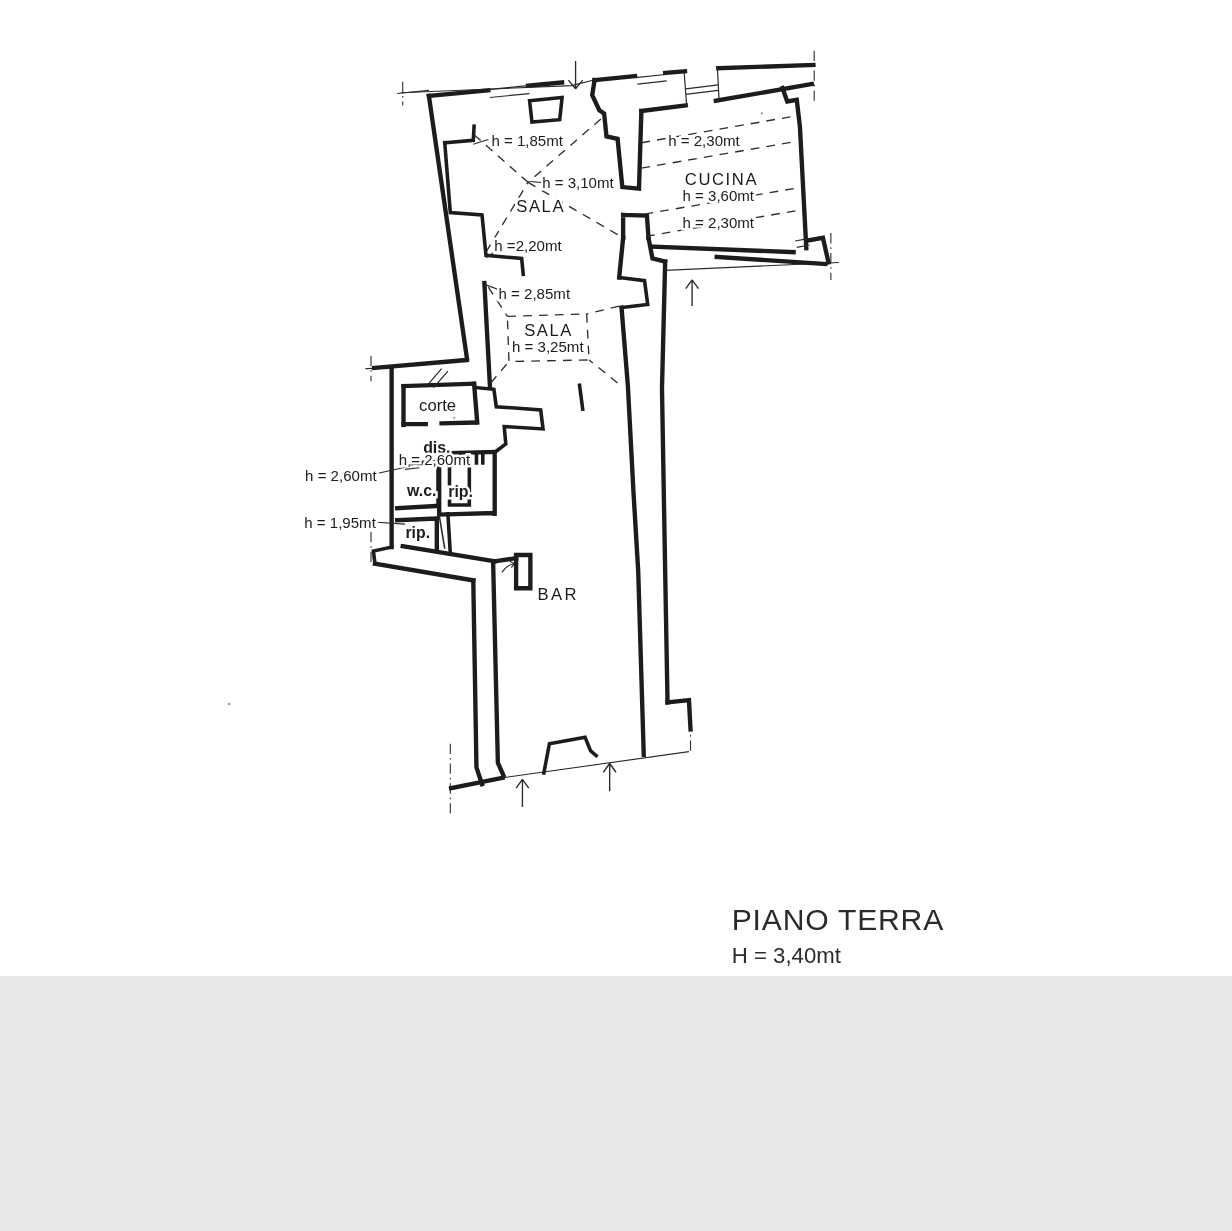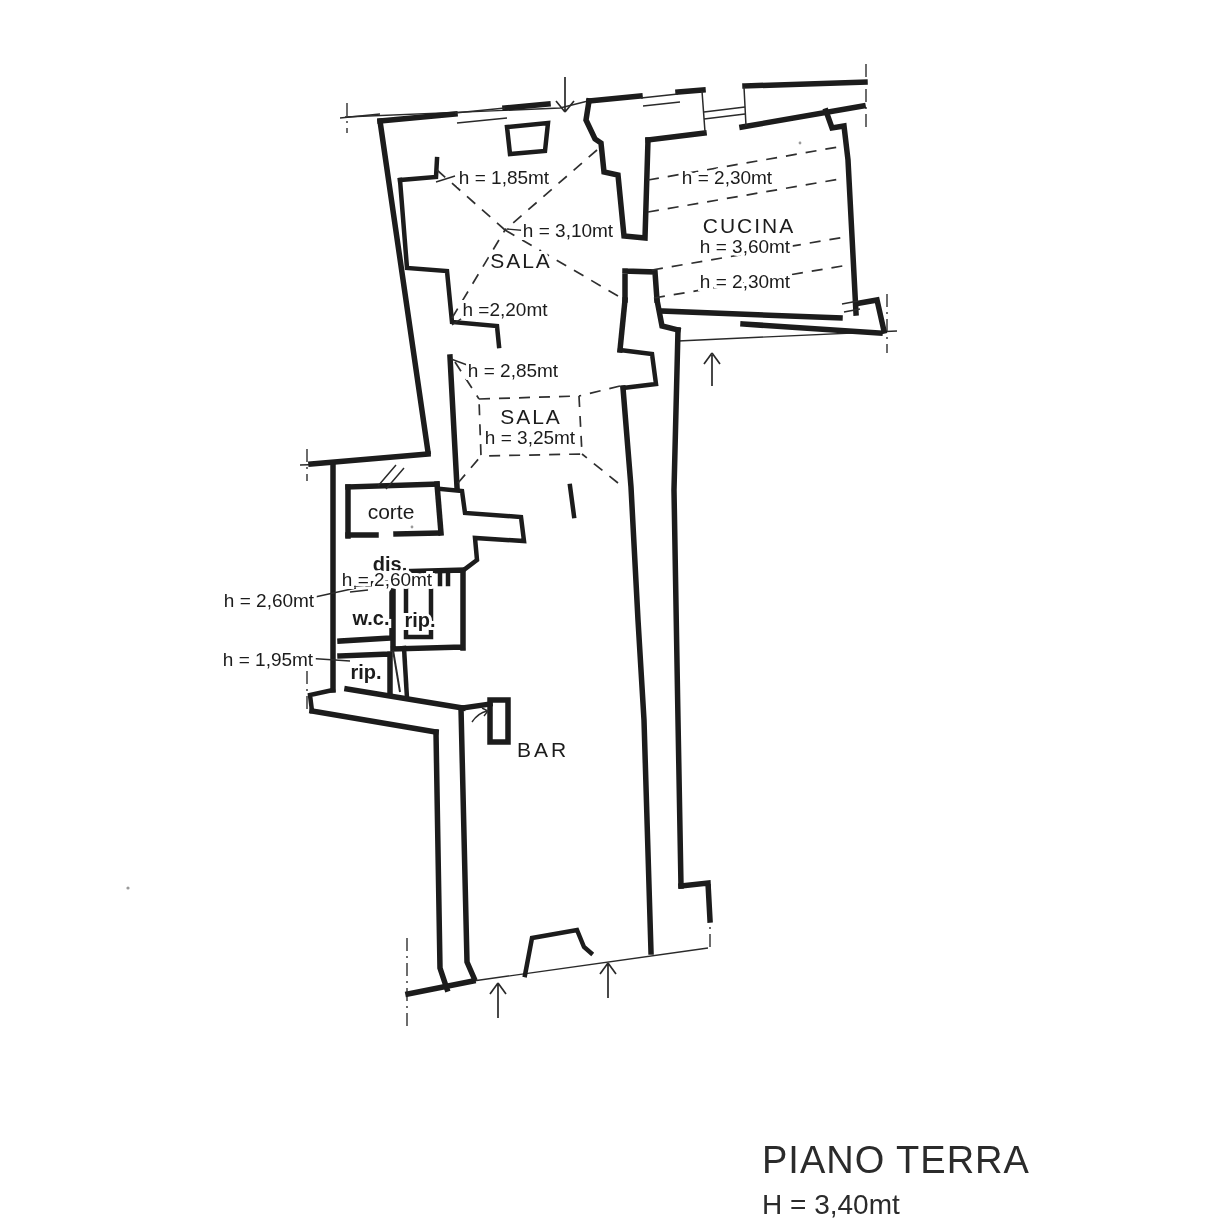--- a/index.html
+++ b/index.html
@@ -1,18 +1,18 @@
 <!DOCTYPE html>
 <html><head>
 <meta charset="utf-8">
 <style>
   html,body{margin:0;padding:0;background:#e8e8e8;}
   .page{
     position:relative;
-    width:1232px;height:1231px;
+    width:1232px;height:976px;
     background:#ffffff;
     margin:0 auto;
     font-family:"Liberation Sans", sans-serif;
     overflow:hidden;
   }
   svg{display:block;width:100%;height:100%;}
   
   .w6{stroke:#1c1c1c;stroke-width:5.5;fill:none;stroke-linecap:square;stroke-linejoin:miter;}
   .w5{stroke:#1c1c1c;stroke-width:4.5;fill:none;stroke-linecap:square;}
   .thin{stroke:#2a2a2a;stroke-width:1.4;fill:none;}

